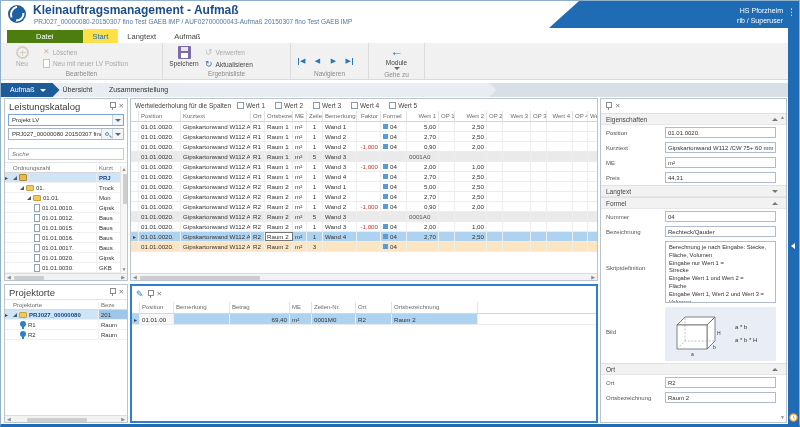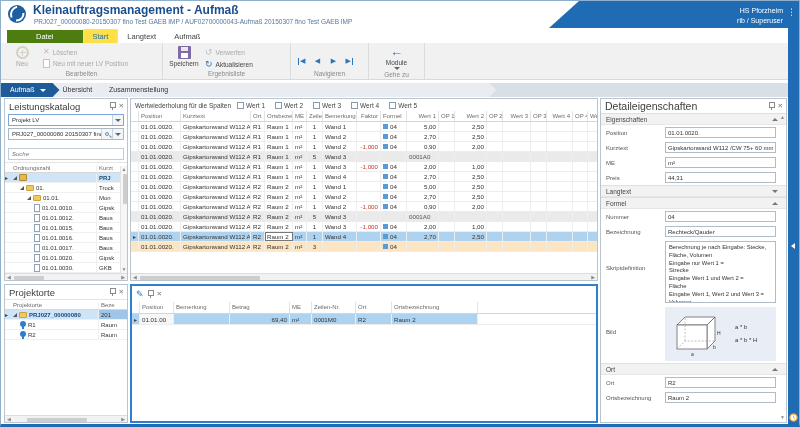--- a/index.html
+++ b/index.html
@@ -824,21 +824,20 @@
           <span class="sc c-szn">0001M0</span>
           <span class="sc c-sort">R2</span>
           <span class="sc c-sortb">Raum 2</span>
           <span class="sc c-sfill"></span>
         </div>
       </div>
   </div>
 
   <div class="panel p-detail">
     <div class="phead">
-      <span class="ptitle" style="font-size:10.5px">Detaileigenschaften</span>
       <span class="dock-pin"></span>
       <span class="pclose">✕</span>
     </div>
     <div class="dsec">
       <span class="dlab">Eigenschaften</span>
       <span class="chev-up"></span>
     </div>
     <div class="frow">
         <span class="flab">Position</span>
       <input class="fval" value="01.01.0020." style="">

